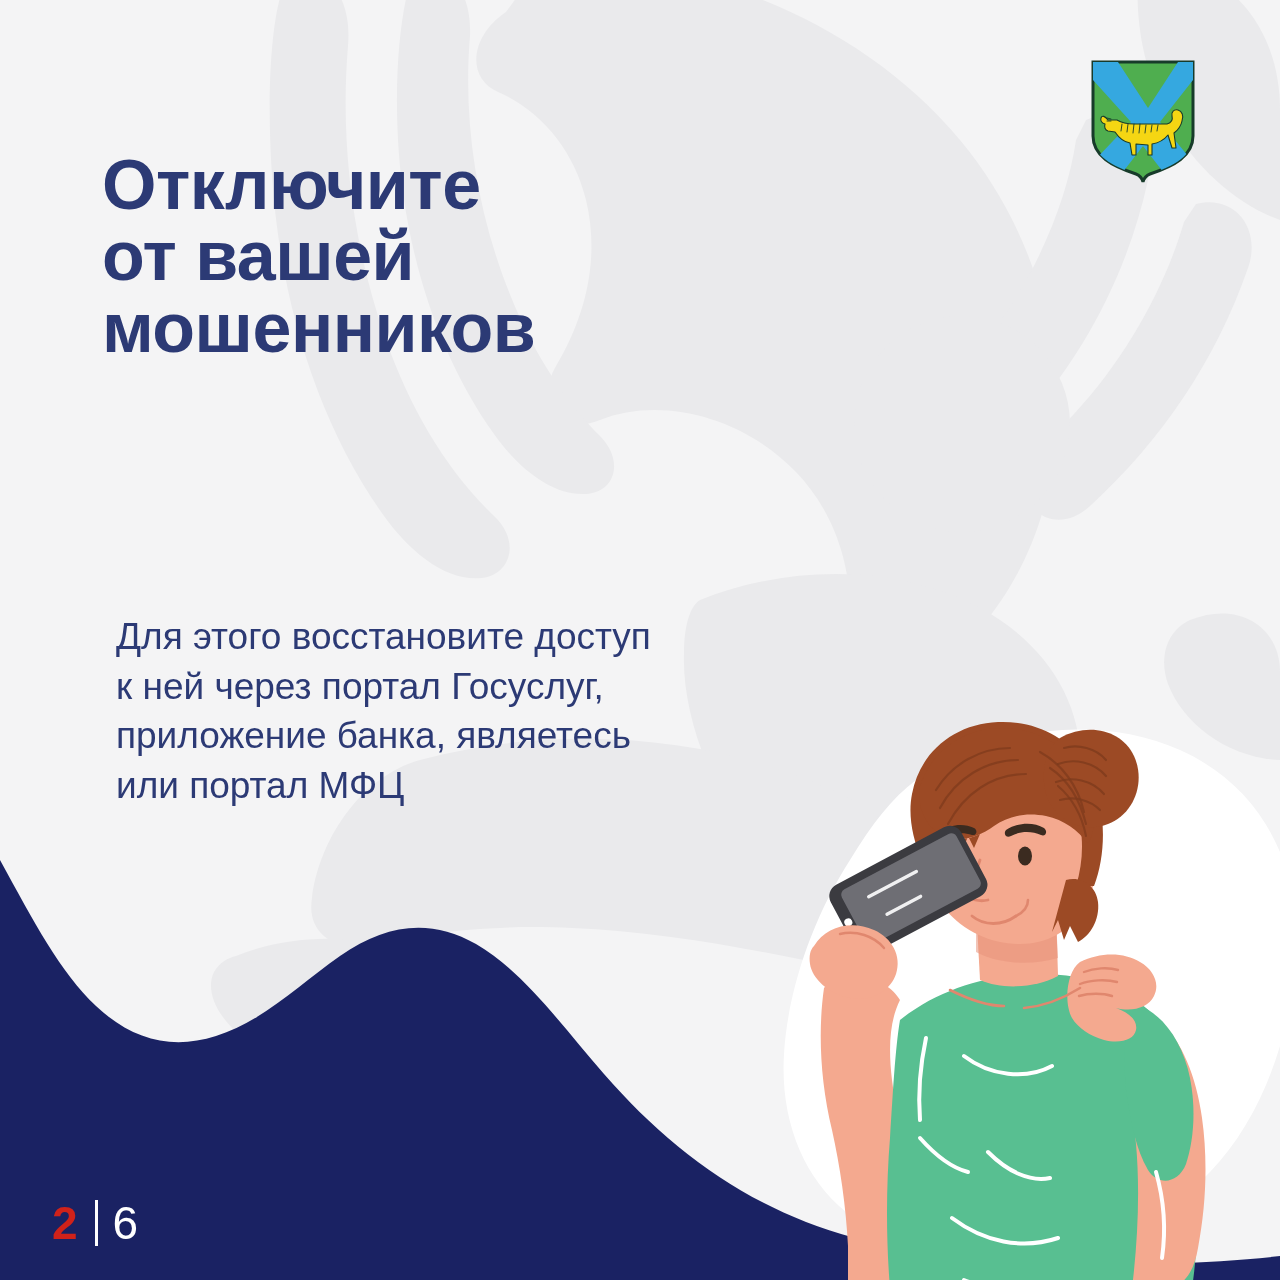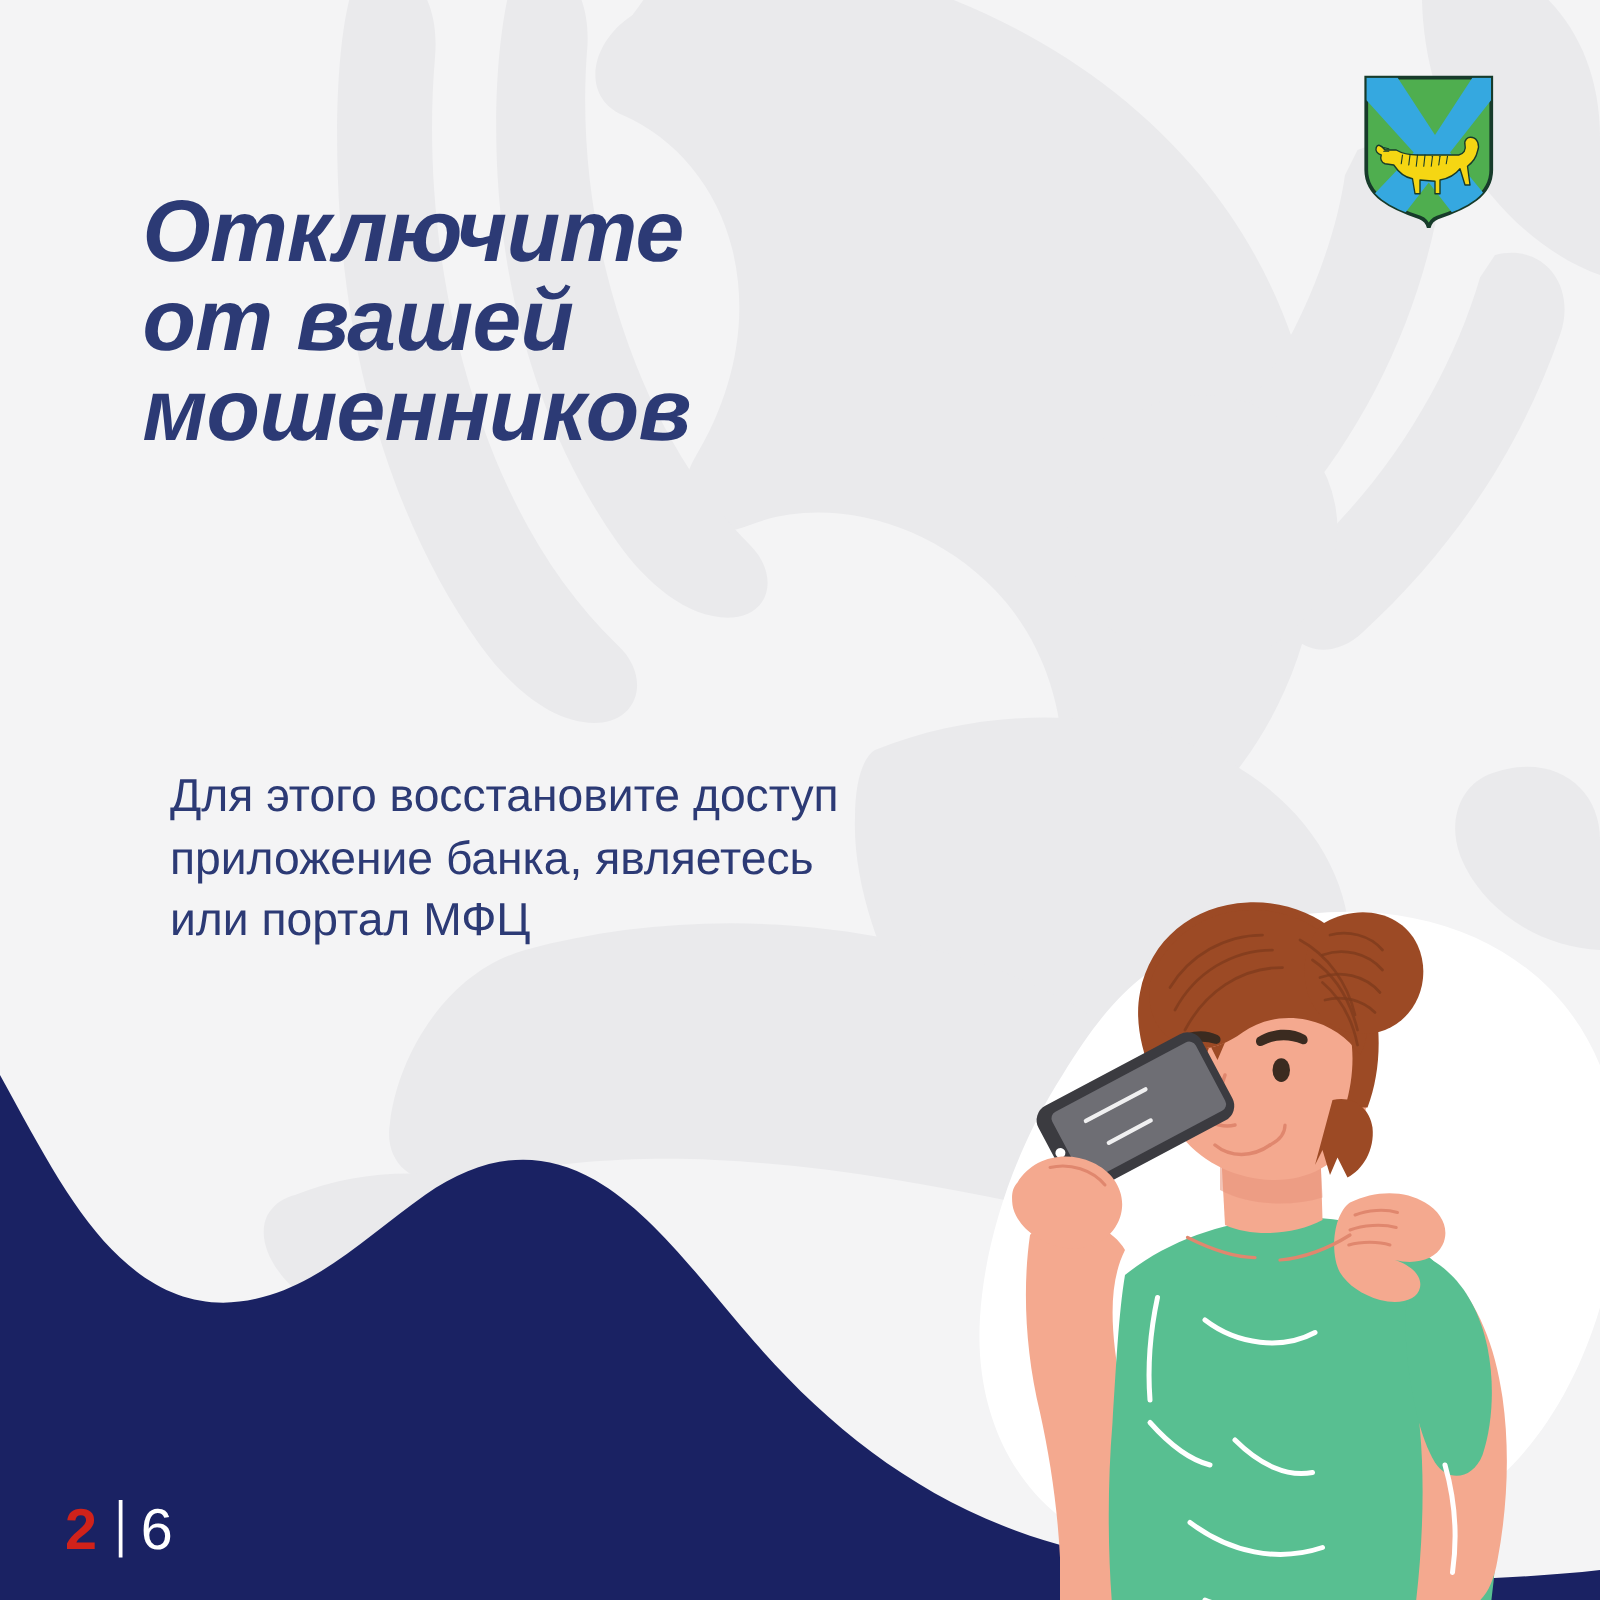--- a/index.html
+++ b/index.html
@@ -34,41 +34,40 @@
   
   #coat {
     position:absolute;
     left:1088px; top:58px;
     width:110px; height:128px;
   }
 
   
   #headline {
     position:absolute;
-    left:114px; top:150px;
+    left:102px; top:150px;
     width:840px;
     color:#2c3a75;
     font-size:70px;
     font-weight:bold;
     line-height:1.02;
     letter-spacing:-0.5px;
-    font-style:italic;
   }
   #headline .hl-line { display:block; white-space:nowrap; }
 
   #subtext {
     position:absolute;
     left:116px; top:612px;
     width:800px;
     color:#2c3a75;
     font-size:37px;
     font-weight:normal;
     line-height:1.34;
   }
-  #subtext .sub-line { display:block; white-space:nowrap;margin-left:20px; }
+  #subtext .sub-line { display:block; white-space:nowrap; }
 
   
   #illustration {
     position:absolute;
     left:740px; top:720px;
     width:560px; height:568px;
   }
 
   
   #pager {
@@ -204,20 +203,21 @@
   </svg>
 
   <h1 id="headline">
     <span class="hl-line">Отключите</span>
     <span class="hl-line">от вашей</span>
     <span class="hl-line">мошенников</span>
   </h1>
 
   <p id="subtext">
     <span class="sub-line">Для этого восстановите доступ</span>
+    <span class="sub-line">к ней через портал Госуслуг,</span>
     <span class="sub-line">приложение банка, являетесь</span>
     <span class="sub-line">или портал МФЦ</span>
   </p>
 
   <svg id="illustration" viewBox="0 0 560 568">
 
     <path d="M176 60 C250 6 360 -6 440 30 C520 66 560 142 556 230
              C552 318 520 400 470 452 C420 504 350 530 282 536
              C214 542 150 528 106 492 C62 456 40 398 44 334
              C48 268 74 196 110 140 C132 104 152 78 176 60 Z" fill="#ffffff"></path>

